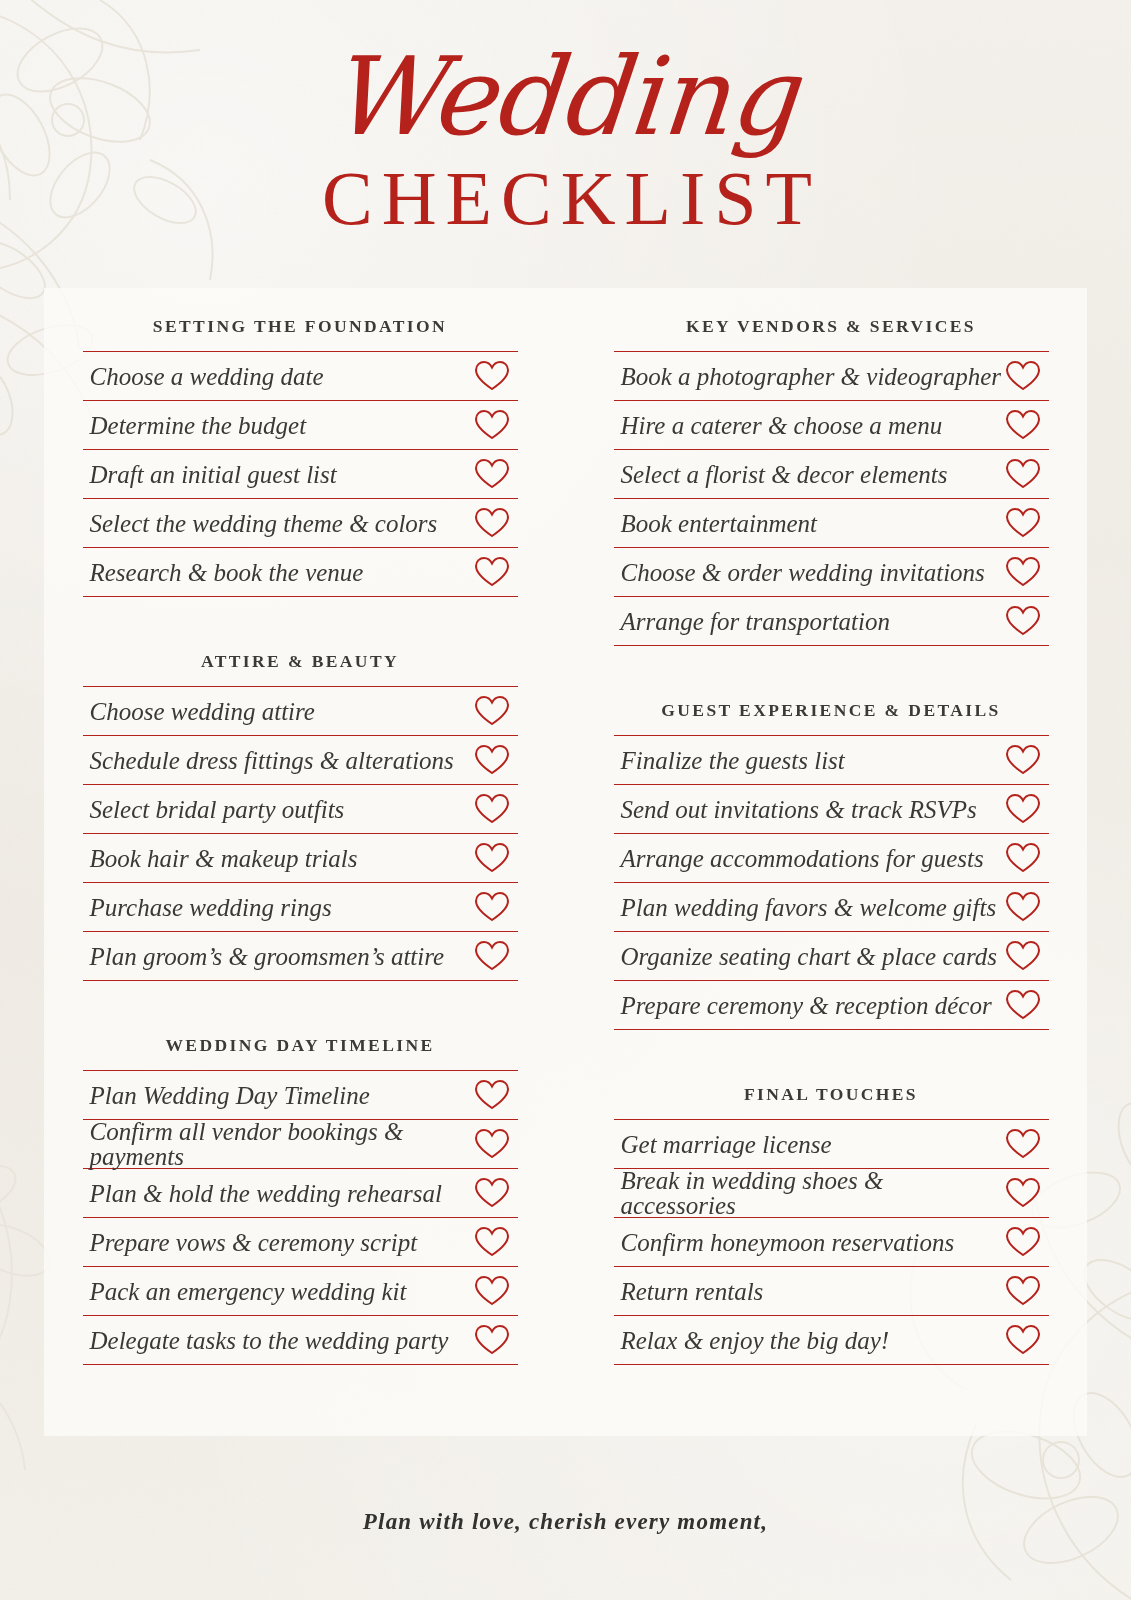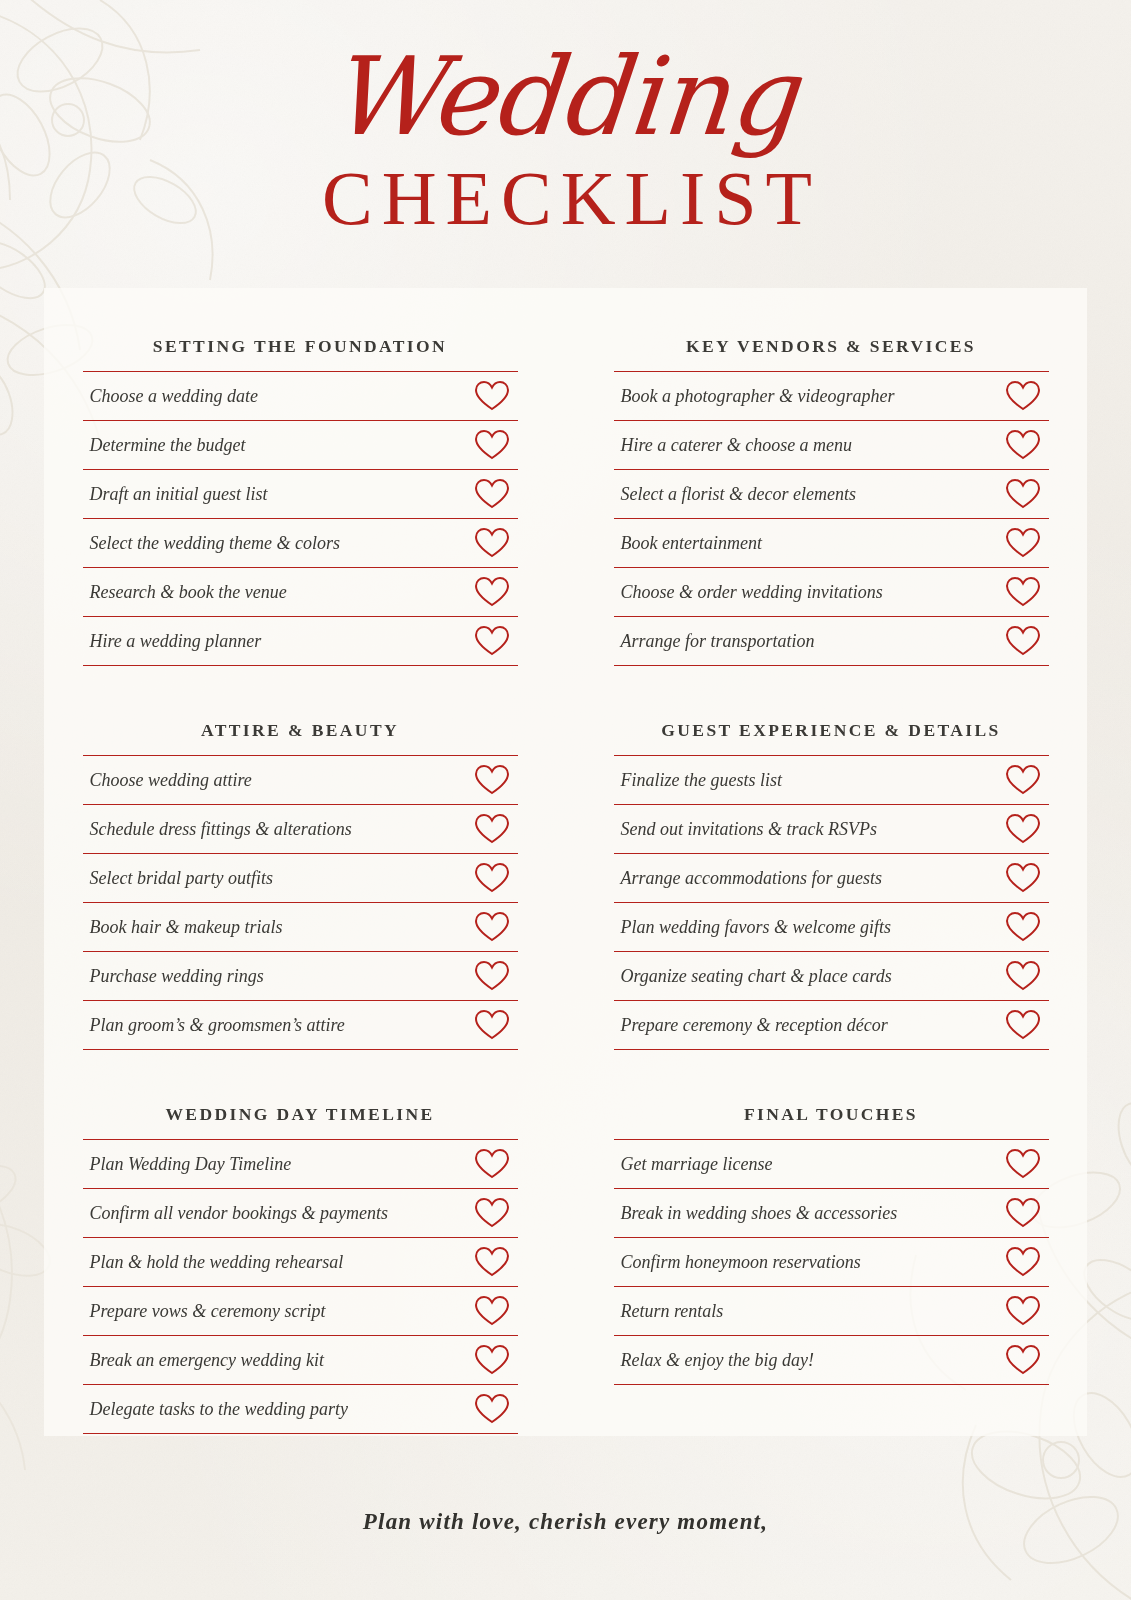--- a/index.html
+++ b/index.html
@@ -83,21 +83,20 @@
   }
 
   .columns {
     position: absolute;
     top: 316px;
     left: 0;
     width: 1131px;
     display: flex;
     justify-content: center;
     gap: 96px;
-    margin-top: 20px;
   }
   .col {
     width: 435px;
   }
 
   .group { margin-bottom: 54px; }
 
   .group-heading {
     text-align: center;
     font-family: "Liberation Serif", serif;
@@ -119,21 +118,21 @@
     display: flex;
     align-items: center;
     justify-content: space-between;
     border-bottom: 1.6px solid #b5211b;
     height: 48px;
     padding: 0 2px 0 4px;
   }
   .item-label {
     font-family: "Liberation Serif", serif;
     font-style: italic;
-    font-size: 18px;
+    font-size: 25px;
     color: #3a3935;
     line-height: 1;
     padding-left: 3px;
   }
   .heart {
     flex: 0 0 auto;
     width: 36px;
     height: 32px;
     margin-right: 6px;
   }
@@ -258,26 +257,20 @@
             <svg class="heart" viewBox="0 0 36 32">
                 <path d="M18 29 C6 21 2 15 2 10 C2 5 6 2 10 2 C13.5 2 16.5 4.5 18 7.5 C19.5 4.5 22.5 2 26 2 C30 2 34 5 34 10 C34 15 30 21 18 29 Z" fill="none" stroke="#b5211b" stroke-width="2"></path>
               </svg>
           </li>
           <li>
             <span class="item-label">Research &amp; book the venue</span>
             <svg class="heart" viewBox="0 0 36 32">
                 <path d="M18 29 C6 21 2 15 2 10 C2 5 6 2 10 2 C13.5 2 16.5 4.5 18 7.5 C19.5 4.5 22.5 2 26 2 C30 2 34 5 34 10 C34 15 30 21 18 29 Z" fill="none" stroke="#b5211b" stroke-width="2"></path>
               </svg>
           </li>
-          <li>
-            <span class="item-label">Hire a wedding planner</span>
-            <svg class="heart" viewBox="0 0 36 32">
-                <path d="M18 29 C6 21 2 15 2 10 C2 5 6 2 10 2 C13.5 2 16.5 4.5 18 7.5 C19.5 4.5 22.5 2 26 2 C30 2 34 5 34 10 C34 15 30 21 18 29 Z" fill="none" stroke="#b5211b" stroke-width="2"></path>
-              </svg>
-          </li>
         </ul>
       </section>
 
       <section class="group">
         <div class="group-heading">ATTIRE &amp; BEAUTY</div>
         <ul class="items">
           <li>
             <span class="item-label">Choose wedding attire</span>
             <svg class="heart" viewBox="0 0 36 32">
                 <path d="M18 29 C6 21 2 15 2 10 C2 5 6 2 10 2 C13.5 2 16.5 4.5 18 7.5 C19.5 4.5 22.5 2 26 2 C30 2 34 5 34 10 C34 15 30 21 18 29 Z" fill="none" stroke="#b5211b" stroke-width="2"></path>
@@ -337,21 +330,21 @@
                 <path d="M18 29 C6 21 2 15 2 10 C2 5 6 2 10 2 C13.5 2 16.5 4.5 18 7.5 C19.5 4.5 22.5 2 26 2 C30 2 34 5 34 10 C34 15 30 21 18 29 Z" fill="none" stroke="#b5211b" stroke-width="2"></path>
               </svg>
           </li>
           <li>
             <span class="item-label">Prepare vows &amp; ceremony script</span>
             <svg class="heart" viewBox="0 0 36 32">
                 <path d="M18 29 C6 21 2 15 2 10 C2 5 6 2 10 2 C13.5 2 16.5 4.5 18 7.5 C19.5 4.5 22.5 2 26 2 C30 2 34 5 34 10 C34 15 30 21 18 29 Z" fill="none" stroke="#b5211b" stroke-width="2"></path>
               </svg>
           </li>
           <li>
-            <span class="item-label">Break an emergency wedding kit</span>
+            <span class="item-label">Pack an emergency wedding kit</span>
             <svg class="heart" viewBox="0 0 36 32">
                 <path d="M18 29 C6 21 2 15 2 10 C2 5 6 2 10 2 C13.5 2 16.5 4.5 18 7.5 C19.5 4.5 22.5 2 26 2 C30 2 34 5 34 10 C34 15 30 21 18 29 Z" fill="none" stroke="#b5211b" stroke-width="2"></path>
               </svg>
           </li>
           <li>
             <span class="item-label">Delegate tasks to the wedding party</span>
             <svg class="heart" viewBox="0 0 36 32">
                 <path d="M18 29 C6 21 2 15 2 10 C2 5 6 2 10 2 C13.5 2 16.5 4.5 18 7.5 C19.5 4.5 22.5 2 26 2 C30 2 34 5 34 10 C34 15 30 21 18 29 Z" fill="none" stroke="#b5211b" stroke-width="2"></path>
               </svg>
           </li>

